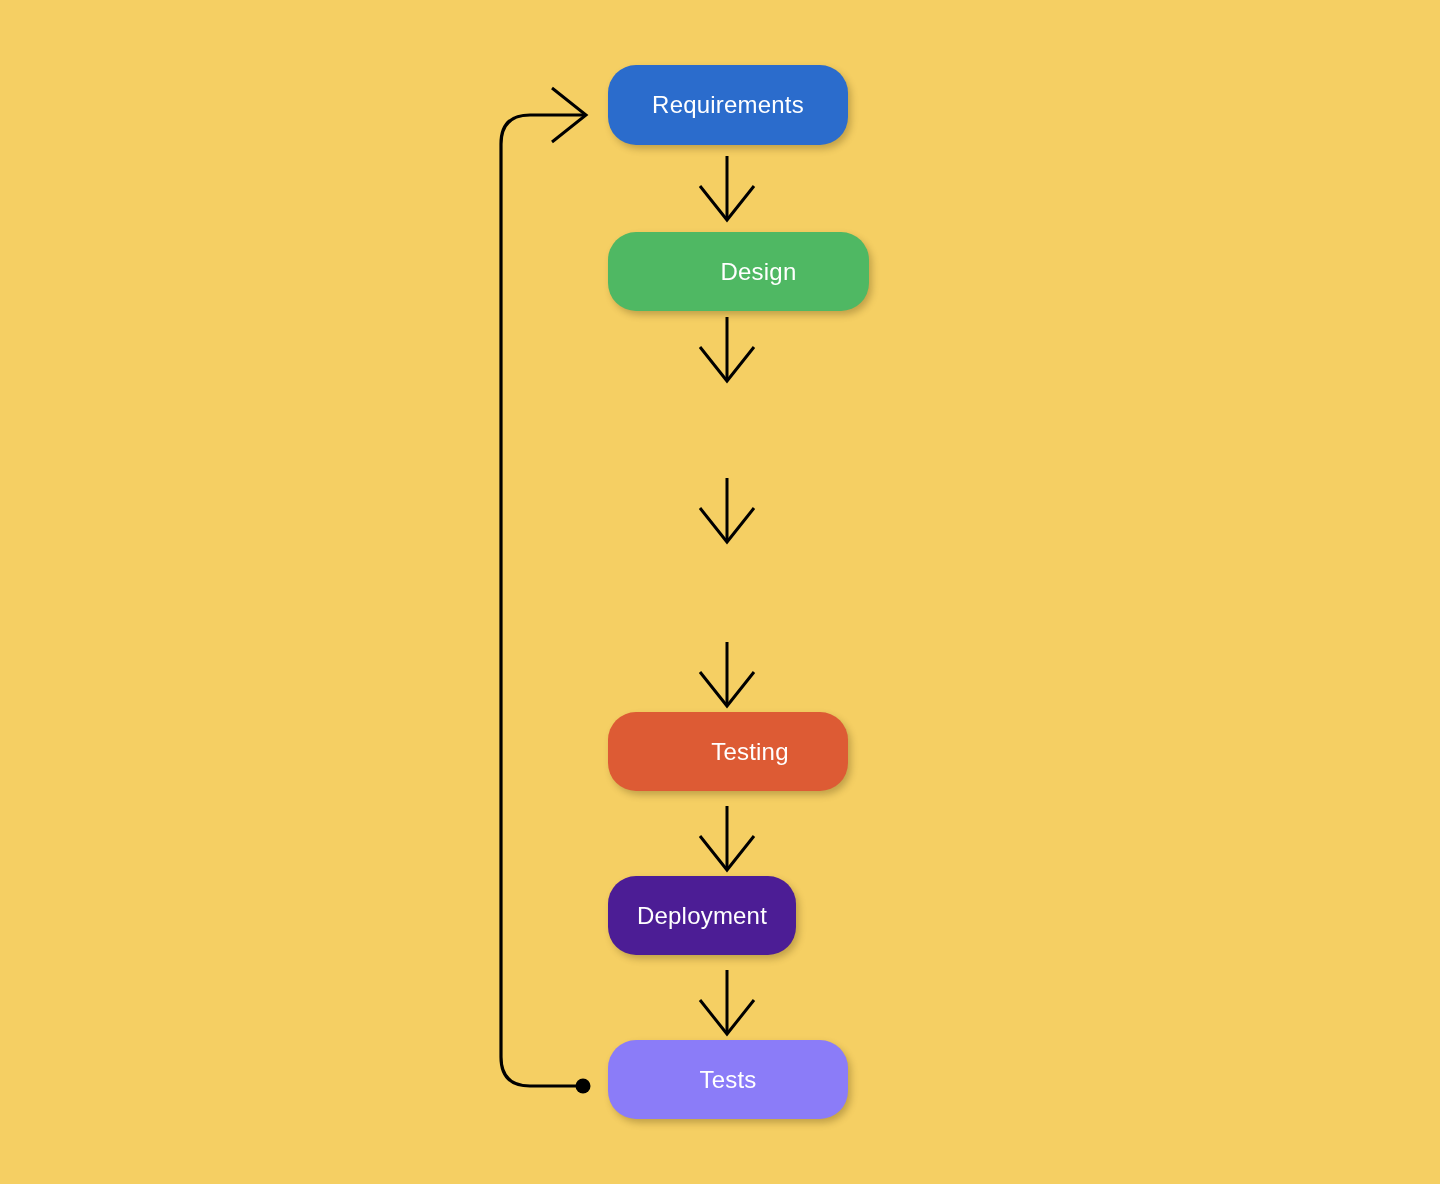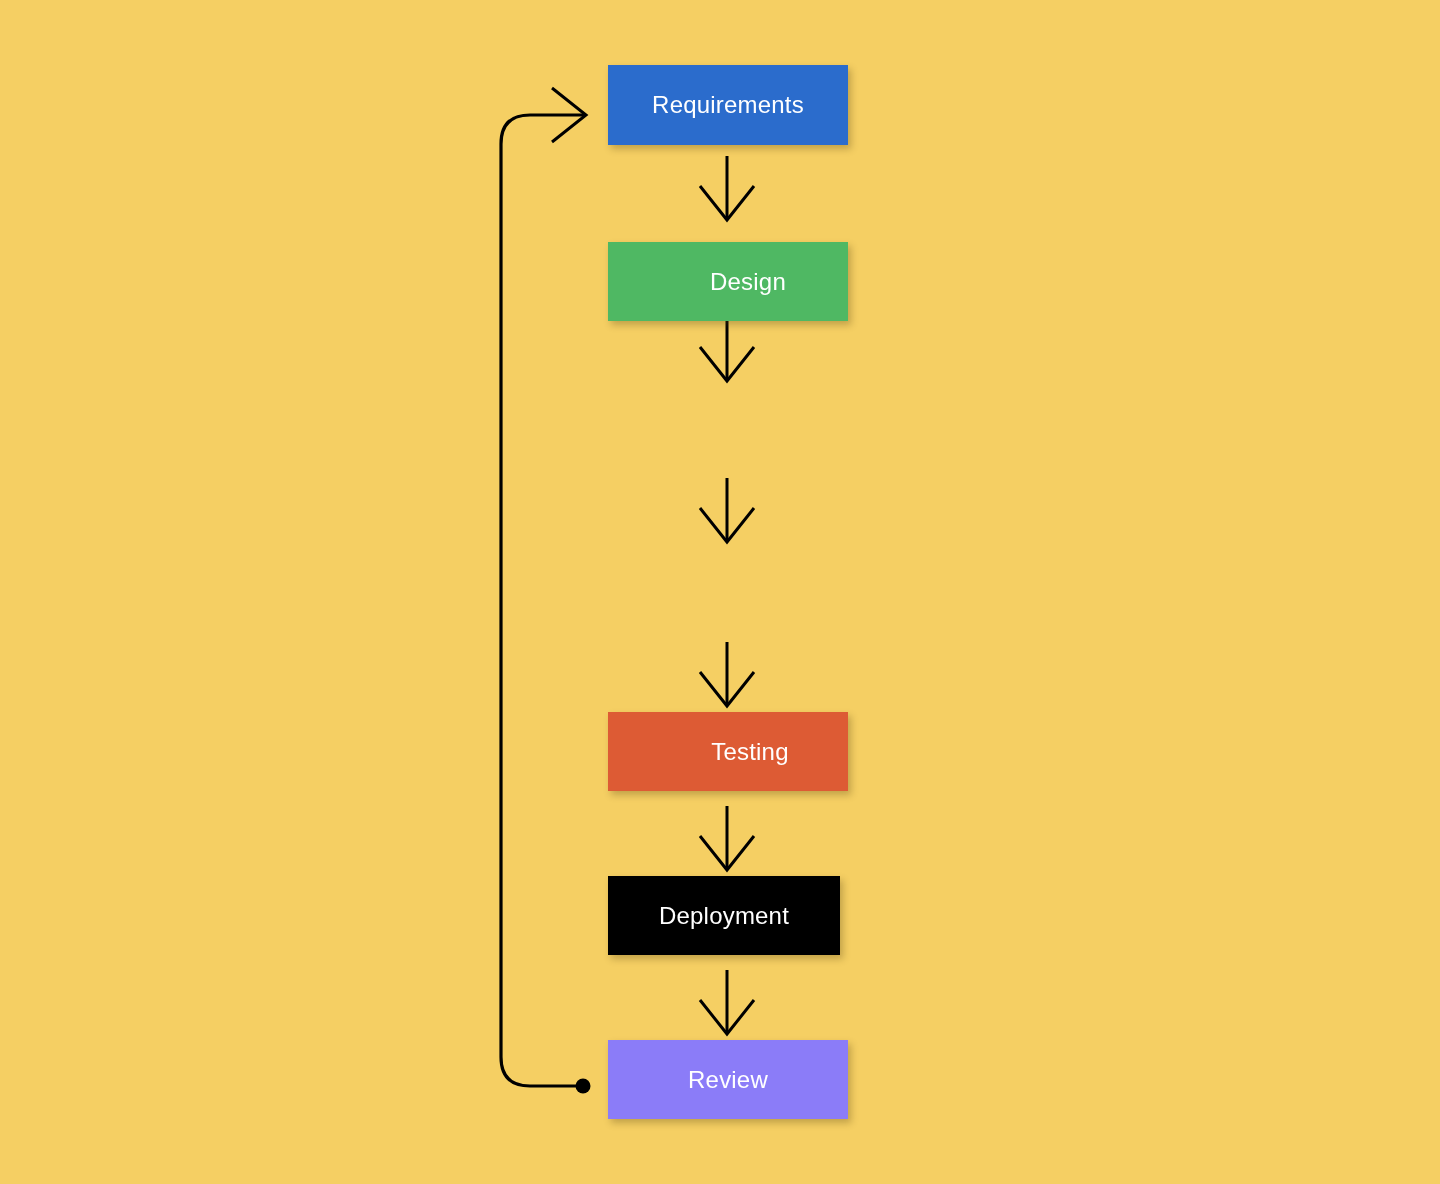--- a/index.html
+++ b/index.html
@@ -27,20 +27,21 @@
     display: flex;
     align-items: center;
     justify-content: center;
     color: #ffffff;
     font-size: 24px;
     font-weight: 400;
     letter-spacing: 0.2px;
     line-height: 1;
     box-shadow: 3px 4px 7px rgba(90, 70, 20, 0.33);
     user-select: none;
+    border-radius: 28px;
   }
   .node-label {
     display: block;
     text-align: center;
     white-space: nowrap;
   }
   svg.edges {
     position: absolute;
     left: 0;
     top: 0;
@@ -114,31 +115,31 @@
       <polyline class="edge-head" points="552,88 586,115 552,142"></polyline>
       <circle class="loop-dot" cx="583" cy="1086" r="7.5"></circle>
     </g>
 
   </svg>
 
   <div class="node" style="left:608px; top:65px; width:240px; height:80px; background:#2b6ccc;">
     <span class="node-label">Requirements</span>
   </div>
 
-  <div class="node" style="left:608px; top:242px; width:240px; height:79px; background:#4fb863;padding-left:40px;">
+  <div class="node" style="left:608px; top:232px; width:261px; height:79px; background:#4fb863;padding-left:40px;">
     <span class="node-label">Design</span>
   </div>
 
 
 
   <div class="node" style="left:608px; top:712px; width:240px; height:79px; background:#dd5b34;padding-left:44px;">
     <span class="node-label">Testing</span>
   </div>
 
-  <div class="node" style="left:608px; top:876px; width:232px; height:79px; background:#000000;">
+  <div class="node" style="left:608px; top:876px; width:188px; height:79px; background:#4c1d95;">
     <span class="node-label">Deployment</span>
   </div>
 
   <div class="node" style="left:608px; top:1040px; width:240px; height:79px; background:#8b7cf8;">
-    <span class="node-label">Review</span>
+    <span class="node-label">Tests</span>
   </div>
 
 </div>
 
 </body></html>

